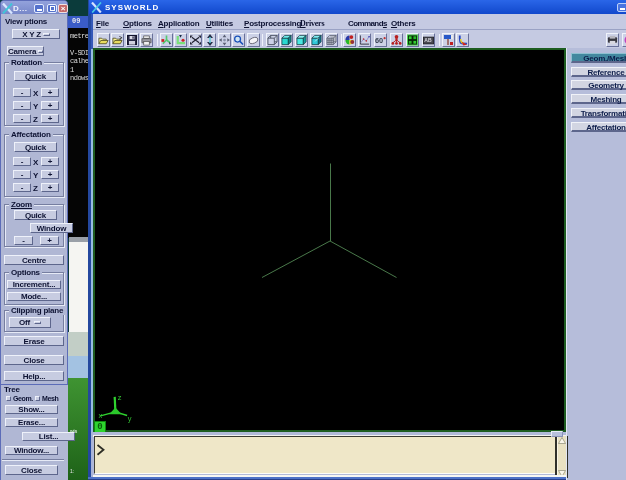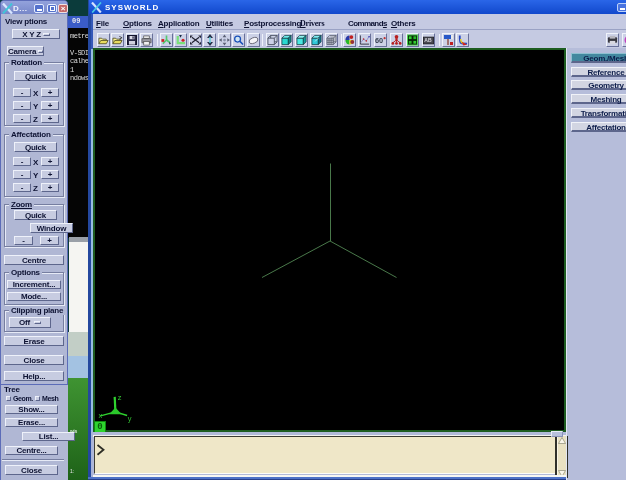--- a/index.html
+++ b/index.html
@@ -410,15 +410,15 @@
 
 <div class="abs" style="left:0; top:384px; width:68px; height:96px; background:#b0b7d4; border-left:1px solid #5c6cb8; border-top:1px solid #5c6cb8;"></div>
 <div class="mtx" style="left:4px; top:385px;">Tree</div>
 <div class="abs" style="left:6px; top:396px; width:5px; height:5px; background:#c7cce1; border-top:1px solid #eef1fa; border-left:1px solid #eef1fa; border-right:1px solid #5d668c; border-bottom:1px solid #5d668c;"></div>
 <div class="mtx" style="left:13px; top:395px; letter-spacing:-0.4px; font-size:7px;">Geom.</div>
 <div class="abs" style="left:35px; top:396px; width:5px; height:5px; background:#c7cce1; border-top:1px solid #eef1fa; border-left:1px solid #eef1fa; border-right:1px solid #5d668c; border-bottom:1px solid #5d668c;"></div>
 <div class="mtx" style="left:42px; top:395px; letter-spacing:-0.4px; font-size:7px;">Mesh</div>
 <div class="mb" style="left:5px; top:405px; width:53px; height:9px;">Show...</div>
 <div class="mb" style="left:5px; top:418px; width:53px; height:9px;">Erase...</div>
 <div class="mb" style="left:5px; top:432px; width:53px; height:9px;margin-left:17px;">List...</div>
-<div class="mb" style="left:5px; top:446px; width:53px; height:9px;">Centre...</div>
+<div class="mb" style="left:5px; top:446px; width:53px; height:9px;">Window...</div>
 <div class="abs" style="left:2px; top:459px; width:62px; height:2px; border-top:1px solid #767ea0; border-bottom:1px solid #e6eaf6;"></div>
 <div class="mb" style="left:5px; top:465px; width:53px; height:10px;">Close</div>
 
 </body></html>

